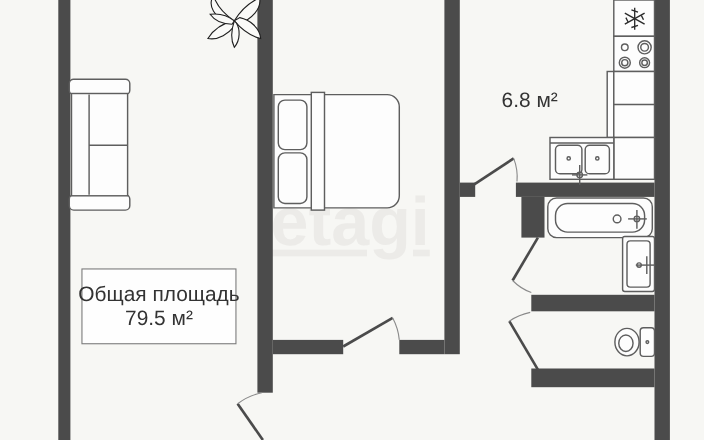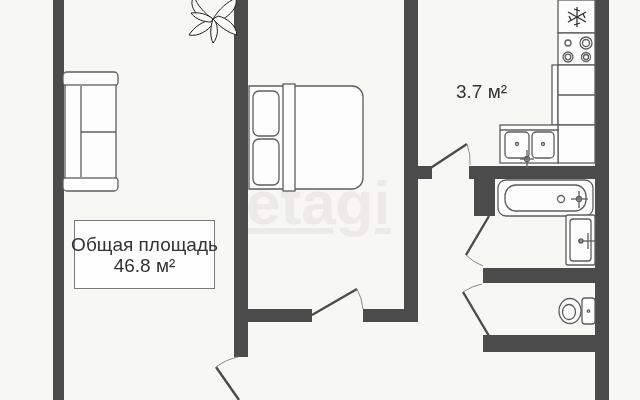--- a/index.html
+++ b/index.html
@@ -14,21 +14,21 @@
     color:var(--watermark,#ecebe8);user-select:none;line-height:1;text-decoration:underline;
   }
   svg.overlay{position:absolute;left:0;top:0;z-index:2;}
   .wall{fill:var(--wall,#4b4b4b);stroke:none;}
   .furn{stroke:var(--outline,#5e5e5e);stroke-width:1.3;fill:#fdfdfd;}
   .furnline{stroke:var(--outline,#5e5e5e);stroke-width:1.3;fill:none;}
   .leaf{stroke:var(--wall,#4b4b4b);stroke-width:2.4;fill:none;}
   .swing{stroke:#8a8a8a;stroke-width:1;fill:none;}
   .plant{stroke:#1f1f1f;stroke-width:1;fill:#fafaf8;}
   .area-box{
-    position:absolute;left:74px;top:220px;width:139px;height:67px;z-index:3;
+    position:absolute;left:74px;top:244px;width:139px;height:67px;z-index:3;
     background:#fefefe;border:1px solid var(--box_border,#777);
     display:flex;flex-direction:column;align-items:center;justify-content:center;
     color:var(--text,#333);font-size:19px;line-height:21px;white-space:nowrap;
   }
   .kitchen-label{
     position:absolute;left:456px;top:81px;z-index:3;
     color:var(--text,#333);font-size:19px;white-space:nowrap;
   }
 </style>
 </head>
@@ -164,18 +164,18 @@
     <g>
       <rect class="furn" x="582" y="298" width="13" height="26" rx="3"></rect>
       <circle class="furnline" cx="588.5" cy="311" r="1.2"></circle>
       <ellipse class="furn" cx="570" cy="311" rx="11" ry="12.5"></ellipse>
       <ellipse class="furnline" cx="569" cy="312" rx="6.5" ry="7.5"></ellipse>
     </g>
   </svg>
 
   <div class="area-box">
     <span>Общая площадь</span>
-    <span>46.8 м²</span>
+    <span>79.5 м²</span>
   </div>
 
-  <div class="kitchen-label">3.7 м²</div>
+  <div class="kitchen-label">6.8 м²</div>
 
 </div>
 
 </body></html>

